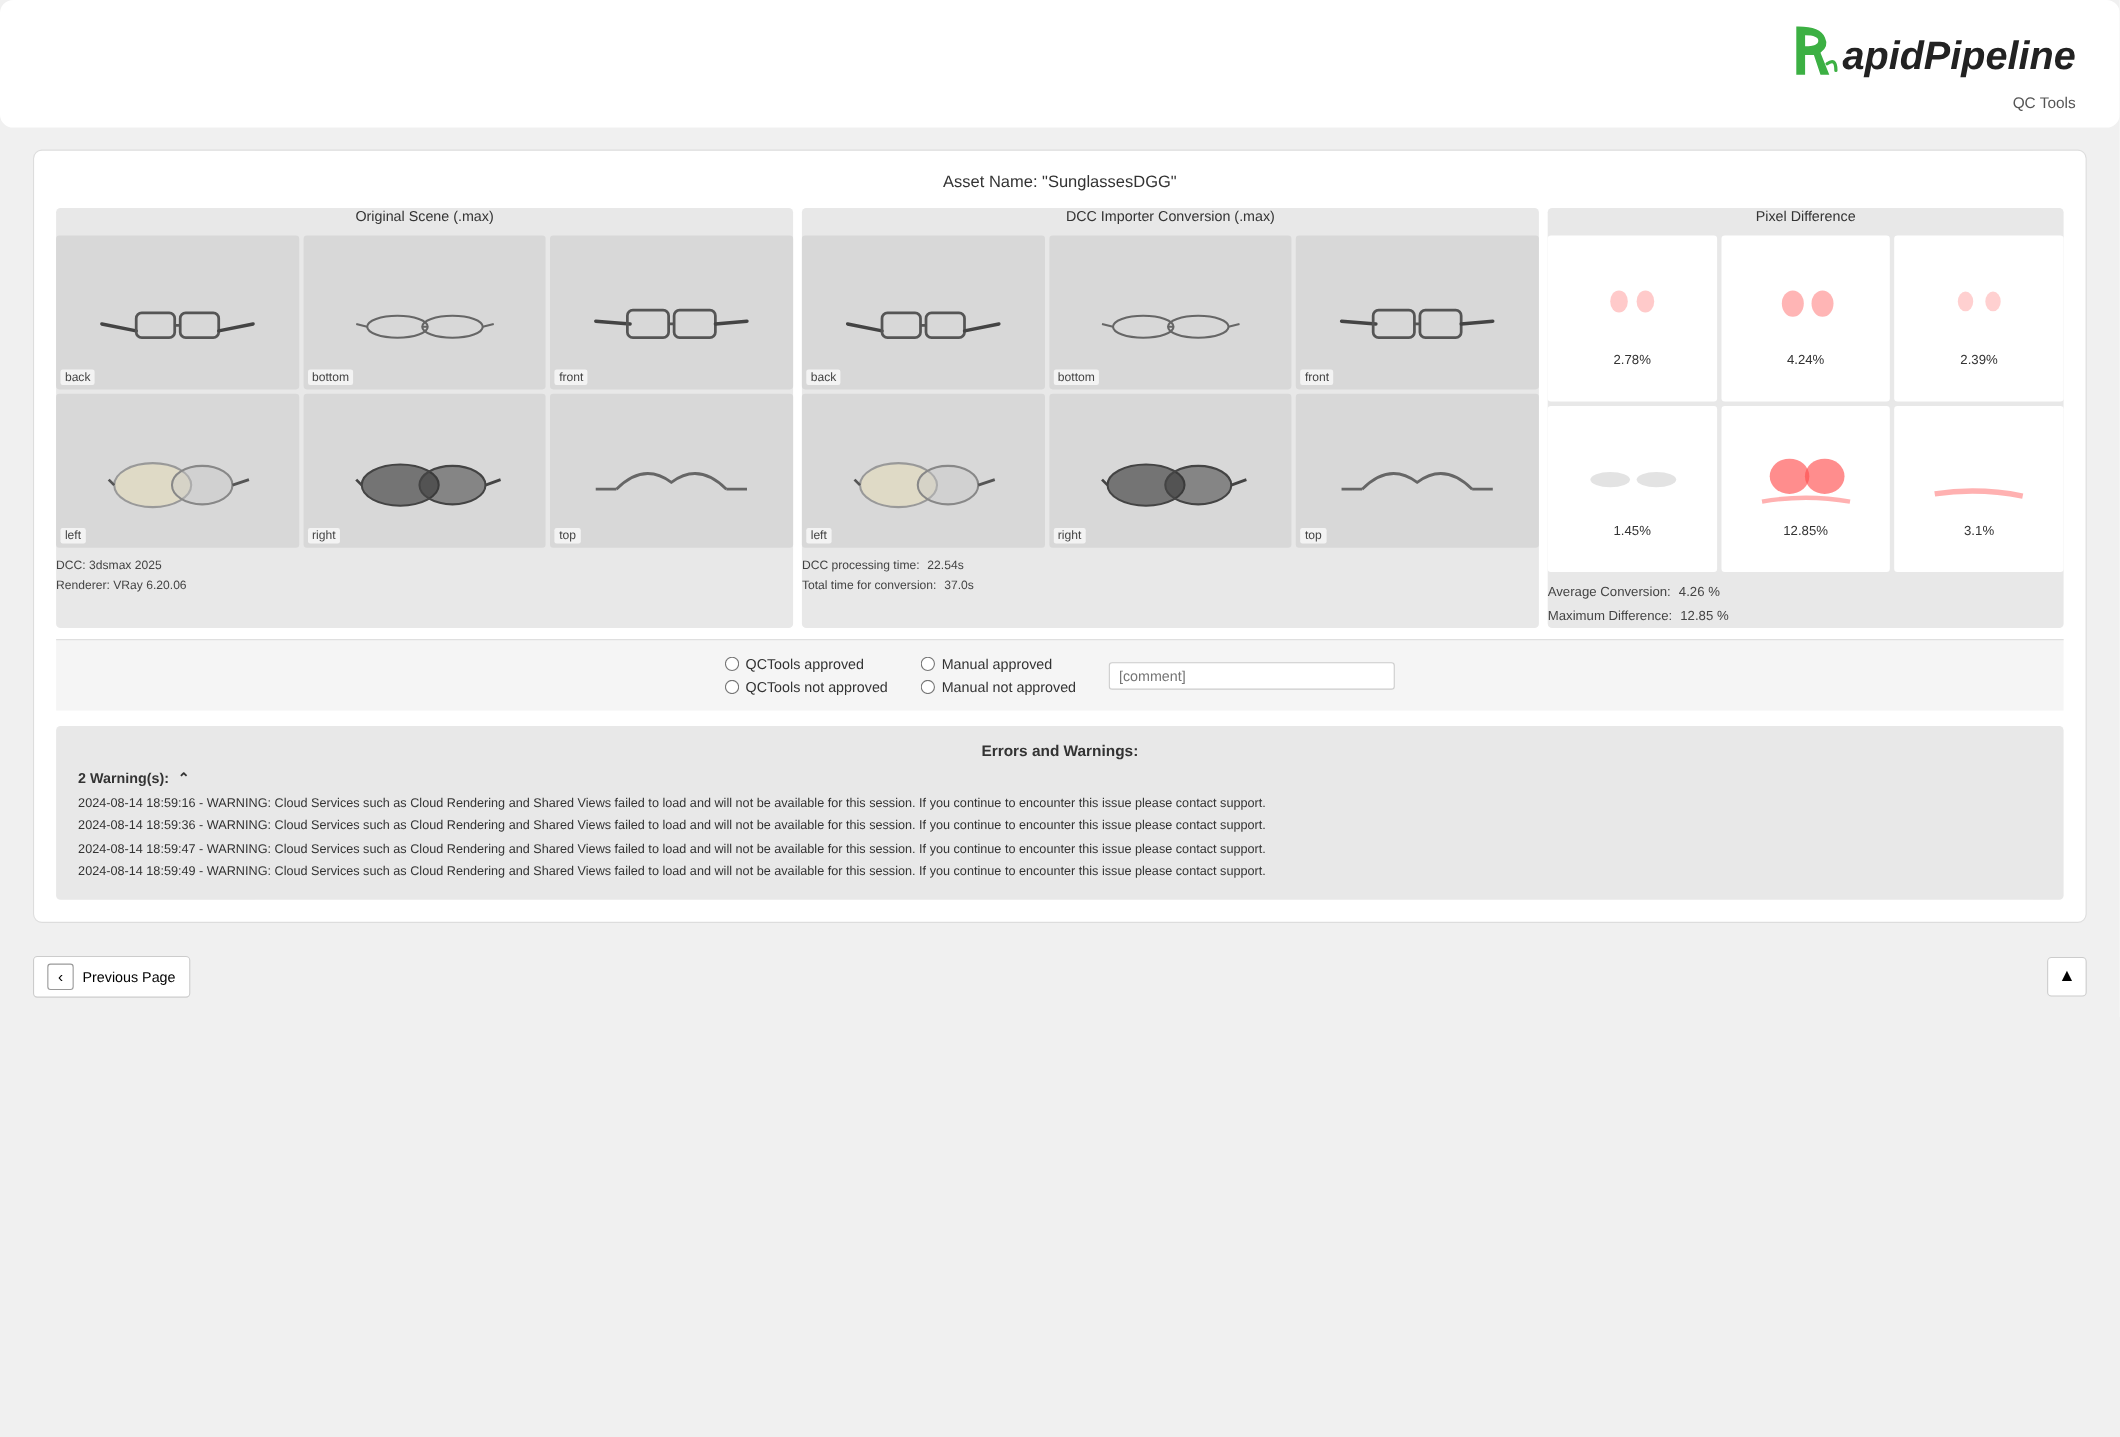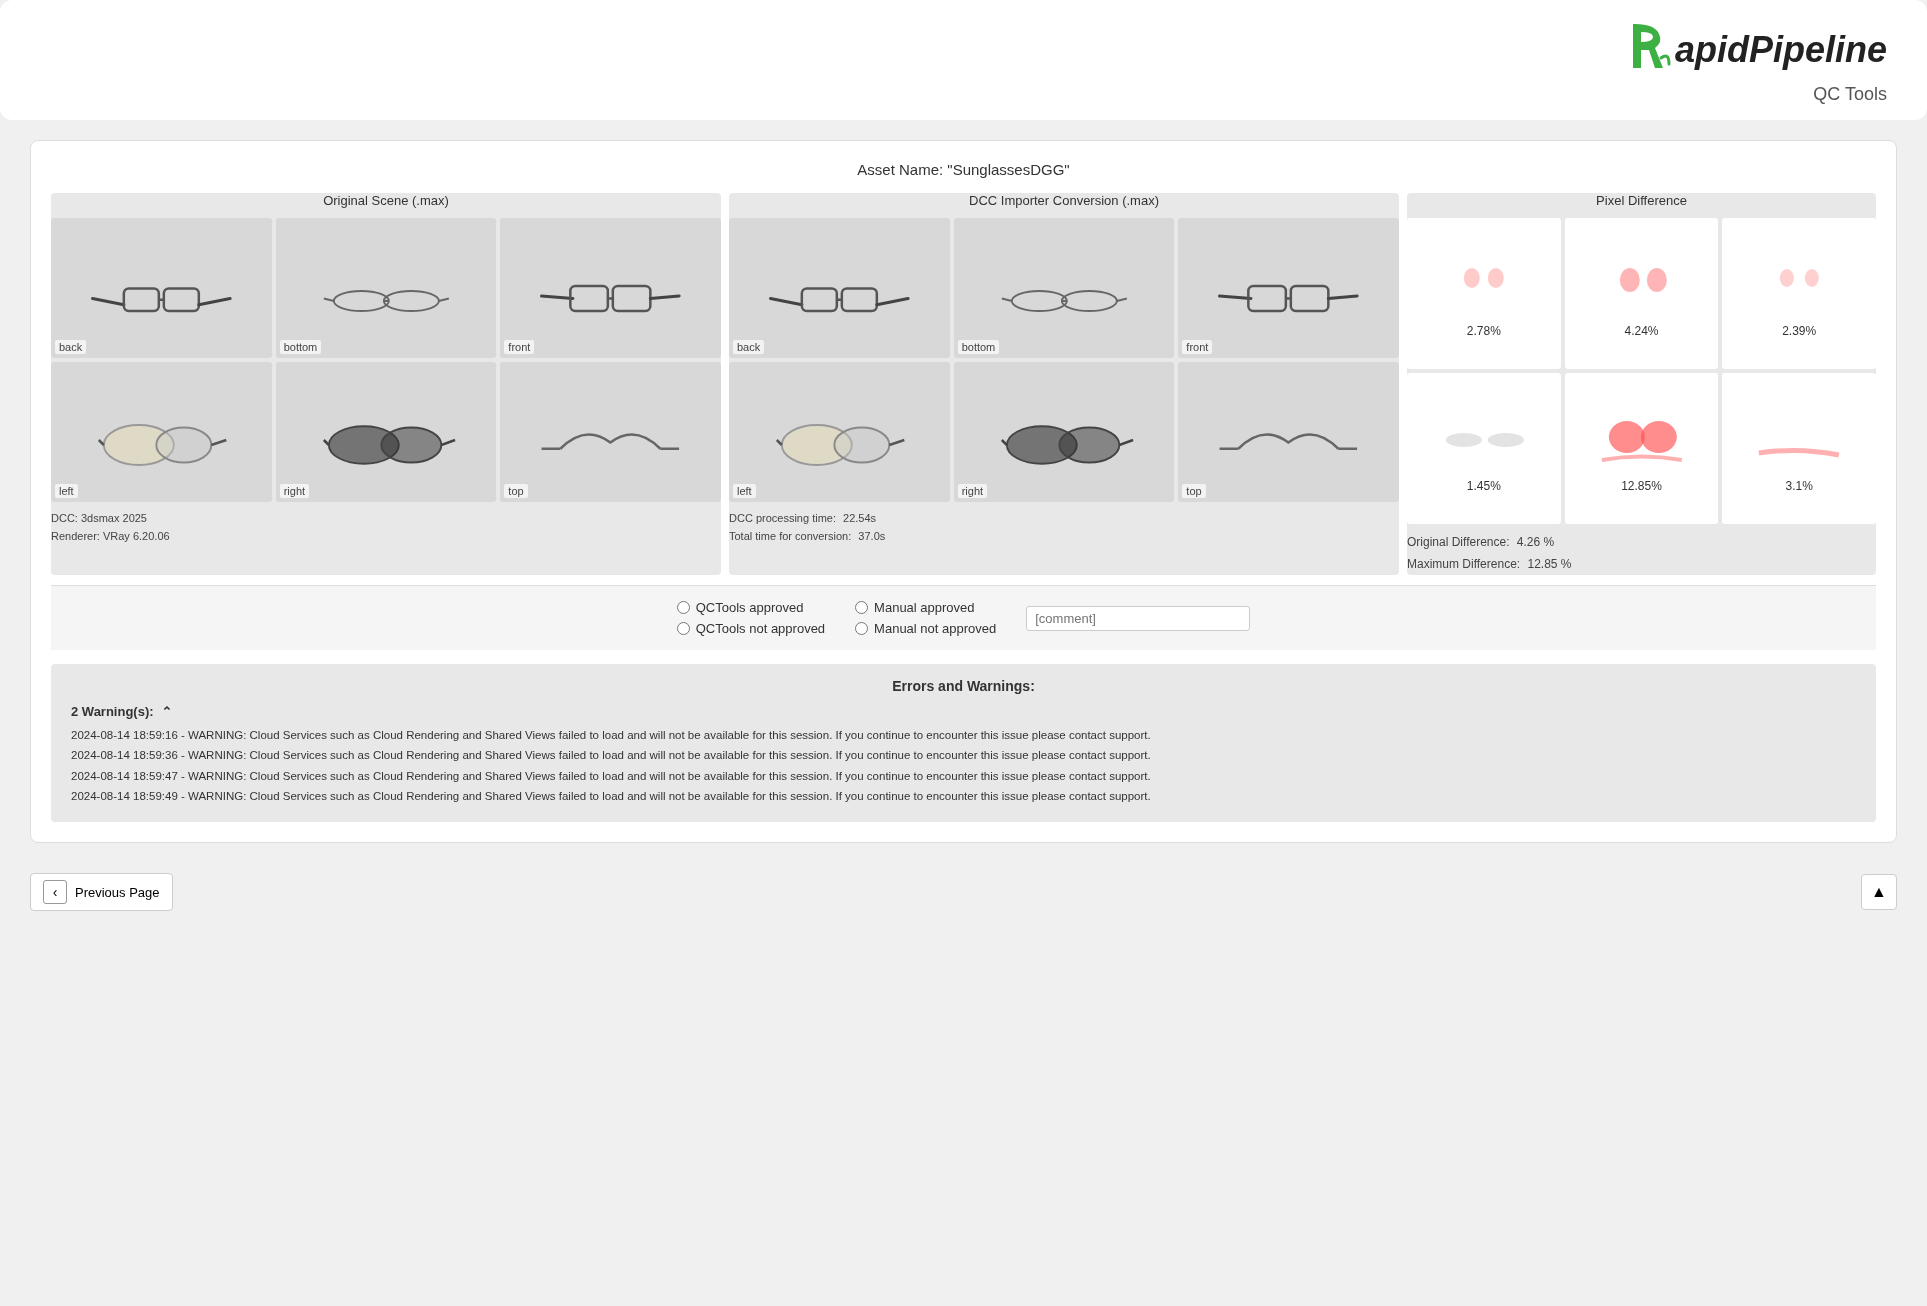--- a/index.html
+++ b/index.html
@@ -32,21 +32,21 @@
       margin-right: 2px;
     }
     .logo-text {
       font-size: 36px;
       font-weight: bold;
       color: #222;
       font-style: italic;
       line-height: 1;
     }
     .logo-subtitle {
-      font-size: 18px;
+      font-size: 14px;
       color: #555;
       margin-top: 4px;
       margin-left: 60px;
     }
     .main-content {
       margin: 20px 30px;
       background: #fff;
       border-radius: 8px;
       border: 1px solid #ddd;
       padding: 20px;
@@ -154,21 +154,21 @@
       display: flex;
       align-items: center;
       gap: 6px;
       font-size: 13px;
     }
     .comment-input {
       border: 1px solid #ccc;
       border-radius: 3px;
       padding: 4px 8px;
       font-size: 13px;
-      width: 224px;
+      width: 260px;
       color: #666;
     }
     .errors-section {
       background: #e8e8e8;
       border-radius: 4px;
       padding: 14px 20px;
       margin-top: 14px;
     }
     .errors-title {
       text-align: center;
@@ -458,21 +458,21 @@
         <div class="pixel-cell">
           <svg width="100%" height="70" viewBox="0 0 100 70">
             <path d="M10 48 Q50 42 90 50" stroke="rgba(255,100,100,0.5)" stroke-width="5" fill="none"></path>
           </svg>
           <div class="pixel-cell-percent">3.1%</div>
         </div>
 
       </div>
       <div class="pixel-diff-footer">
         <div>
-          <span>Original Difference:</span>
+          <span>Average Conversion:</span>
           <span style="margin-left:4px;">4.26 %</span>
         </div>
         <div>
           <span>Maximum Difference:</span>
           <span style="margin-left:4px;">12.85 %</span>
         </div>
       </div>
     </div>
 
   </div>

